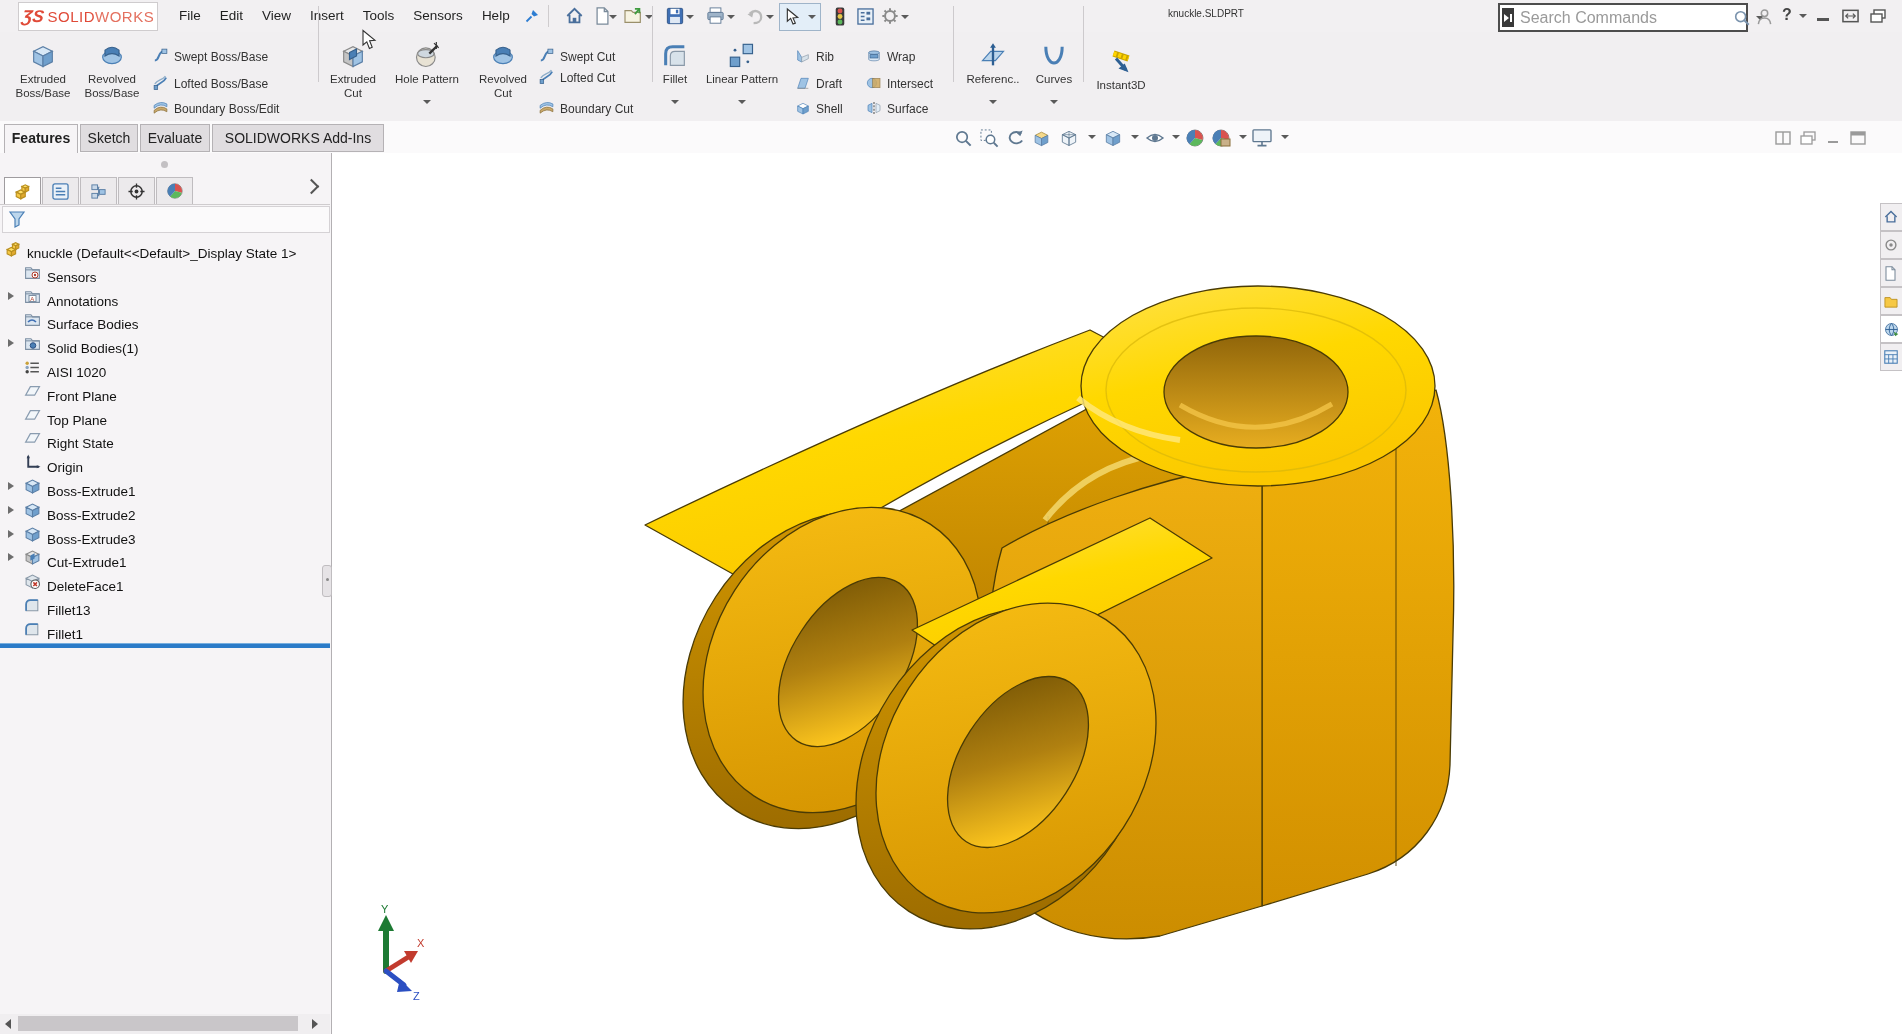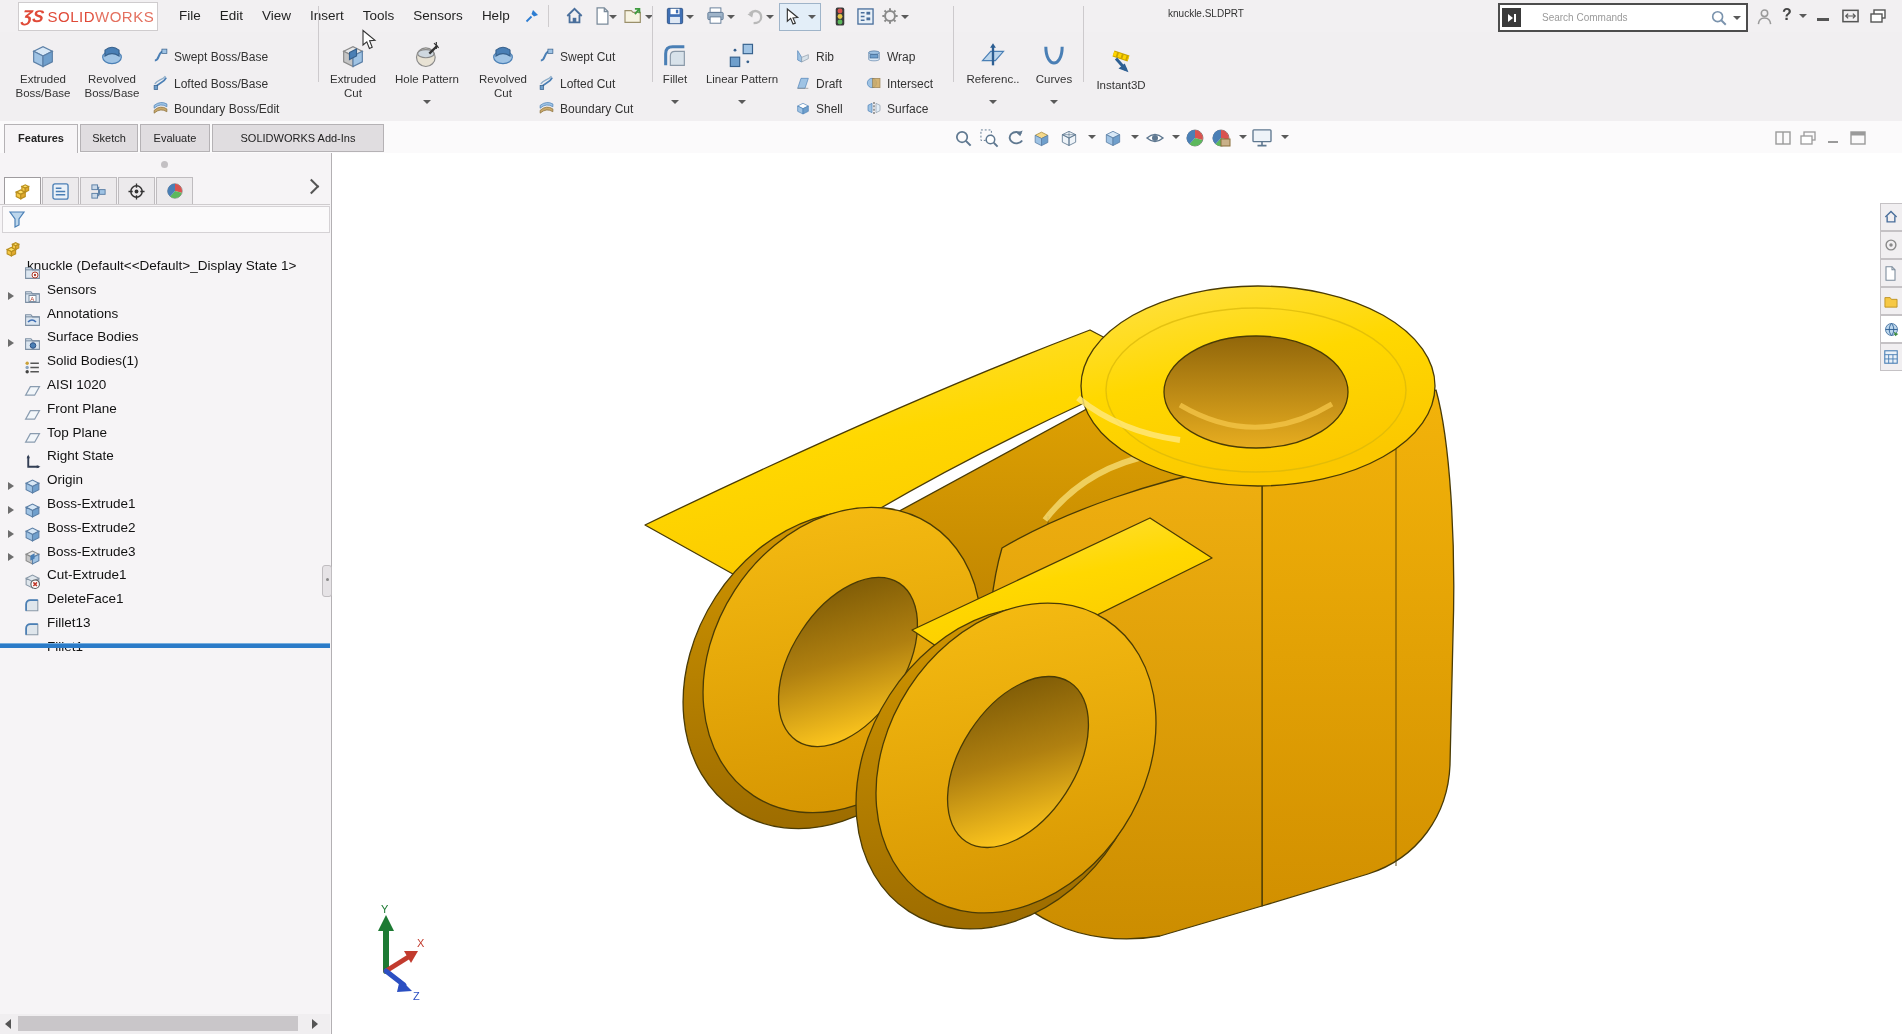--- a/index.html
+++ b/index.html
@@ -13,46 +13,46 @@
   #logo .mark{font-weight:bold;font-style:italic;font-size:17px;margin-right:4px;transform:skewX(-8deg);}
   #logo .b{font-weight:normal;letter-spacing:.5px;} #logo .l{font-weight:normal;letter-spacing:.5px;color:#e4705f;}
   #menus{left:176px;top:0;height:32px;display:flex;column-gap:13px;align-items:center;}
   .menu{font-size:13.5px;color:#1f1f1f;padding:0 3px;line-height:30px;}
   .qbtn{top:4px;width:24px;height:24px;display:flex;align-items:center;justify-content:center;}
   .dd{width:0;height:0;border-left:4px solid transparent;border-right:4px solid transparent;border-top:4px solid #5a5a5a;}
   .ddabs{position:absolute;}
   #title{top:8px;left:1206px;transform:translateX(-50%);font-size:10px;color:#333;white-space:nowrap;}
   #search{left:1498px;top:3px;width:246px;height:25px;background:#fff;border:2px solid #4d4d4d;display:flex;align-items:center;}
   #search .sq{width:19px;height:19px;background:#3a3a3a;margin-left:2px;display:flex;align-items:center;justify-content:center;}
-  #search input{border:none;outline:none;flex:1;font-size:10px;color:#701a75;padding:0 21px;font-family:"Liberation Sans",sans-serif;background:transparent;}
+  #search input{border:none;outline:none;flex:1;font-size:16px;color:#701a75;padding:0 6px;font-family:"Liberation Sans",sans-serif;background:transparent;}
   #search input::placeholder{color:#9a9a9a;}
   .wicon{color:#555;font-size:14px;}
   
   #ribbon{left:0;top:32px;width:1902px;height:89px;background:#f1eff1;border-bottom:1px solid #cac7ca;}
   .rdiv{position:absolute;top:6px;height:76px;width:1px;background:#cdcacd;}
   .bigb{position:absolute;top:4px;height:82px;text-align:center;font-size:11.5px;color:#333;line-height:14px;}
   .bigb svg{display:block;margin:6px auto 2px auto;}
   .stline{position:absolute;height:22px;display:flex;align-items:flex-end;font-size:12px;color:#333;}
   .stline svg{margin-right:5px;}
   
   #tabstrip{left:0;top:121px;width:1902px;height:32px;background:#fbfafb;}
   .tab{position:absolute;top:3px;height:26px;border:1px solid #b5b2b5;background:#e0dde0;
-       font-size:11px;color:#222;text-align:center;line-height:26px;border-bottom:1px solid #b5b2b5;}
+       font-size:14px;color:#222;text-align:center;line-height:26px;border-bottom:1px solid #b5b2b5;}
   .tab.active{background:#f6f4f6;font-weight:bold;border-bottom:1px solid #f6f4f6;height:28px;}
   .hud{position:absolute;top:6px;width:22px;height:22px;display:flex;align-items:center;justify-content:center;}
   
   #panel{left:0;top:153px;width:331px;height:881px;background:#f6f4f6;border-right:1px solid #b3b0b3;}
   .fmtab{position:absolute;top:24px;width:35px;height:26px;border:1px solid #bfbcbf;background:#eceaec;
          display:flex;align-items:center;justify-content:center;}
   .fmtab.active{background:#ffffff;border-color:#9f9c9f;}
   #filterbar{position:absolute;left:2px;top:53px;width:326px;height:25px;background:#fbfafb;border:1px solid #d5d2d5;display:flex;align-items:center;}
   .trow{position:absolute;left:0;width:330px;height:23px;}
   .texp{position:absolute;left:8px;top:7px;width:0;height:0;border-top:4.5px solid transparent;border-bottom:4.5px solid transparent;border-left:6px solid #6d6d6d;}
   .tic{position:absolute;left:24px;top:3px;}
-  .tlb{position:absolute;left:47px;top:21px;font-size:13.5px;color:#111;white-space:nowrap;}
+  .tlb{position:absolute;left:47px;top:9px;font-size:13.5px;color:#111;white-space:nowrap;}
   #rollback{position:absolute;left:0;top:490px;width:330px;height:4px;background:#2b7bc8;border-top:1px solid #77aede;}
   #hscroll{position:absolute;left:0;top:861px;width:330px;height:20px;background:#f0eef0;}
   .sarr{position:absolute;top:5px;width:0;height:0;border-top:5px solid transparent;border-bottom:5px solid transparent;}
   #hthumb{position:absolute;left:18px;top:2px;width:280px;height:15px;background:#c9c6c9;}
   
   #viewport{left:332px;top:153px;width:1570px;height:881px;background:#ffffff;}
   
   .tpcell{position:absolute;left:1880px;width:30px;height:28px;border:1px solid #c5c2c5;background:#f1eff1;
           display:flex;align-items:center;justify-content:flex-start;padding-left:3px;box-sizing:border-box;}
   .tpcell.active{background:#ffffff;}
@@ -413,21 +413,21 @@
       </svg>
     <span>Revolved</span><br>
     <span>Cut</span>
   </div>
   <div class="stline" style="left:538px;top:42px">
     <svg width="17" height="17">
         <use href="#swp"></use>
       </svg>
     <span>Swept Cut</span>
   </div>
-  <div class="stline" style="left:538px;top:69px">
+  <div class="stline" style="left:538px;top:63px">
     <svg width="17" height="17">
         <use href="#lft"></use>
       </svg>
     <span>Lofted Cut</span>
   </div>
   <div class="stline" style="left:538px;top:94px">
     <svg width="17" height="17">
         <use href="#bnd"></use>
       </svg>
     <span>Boundary Cut</span>

